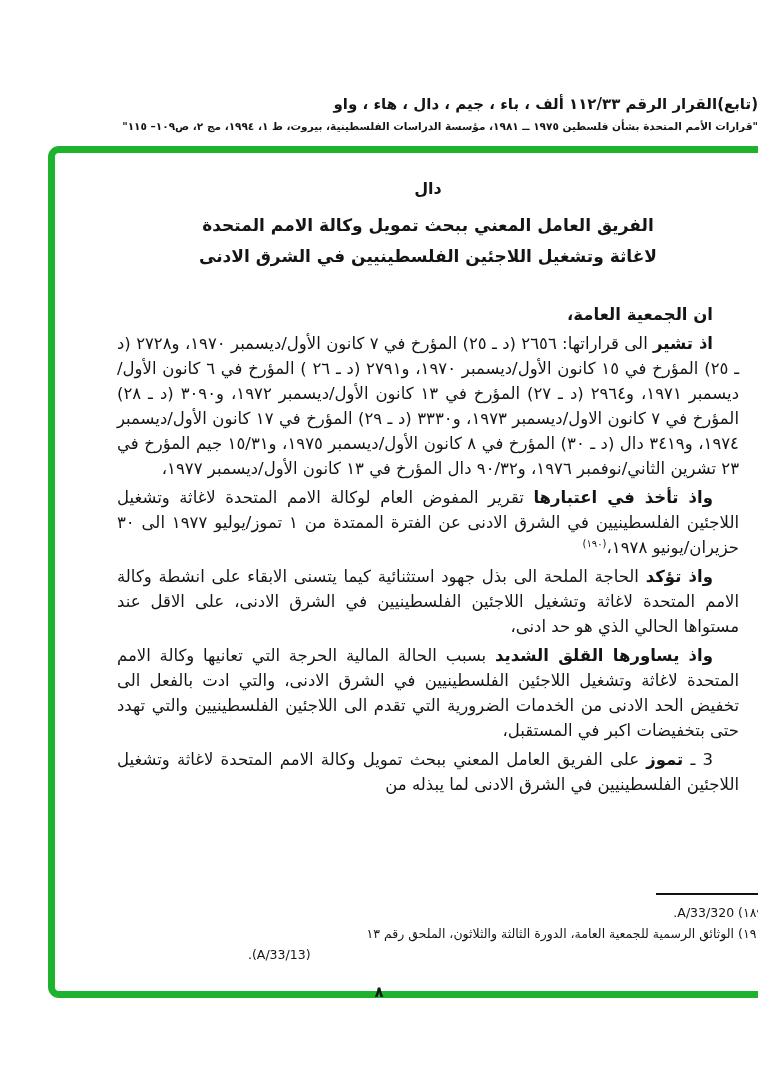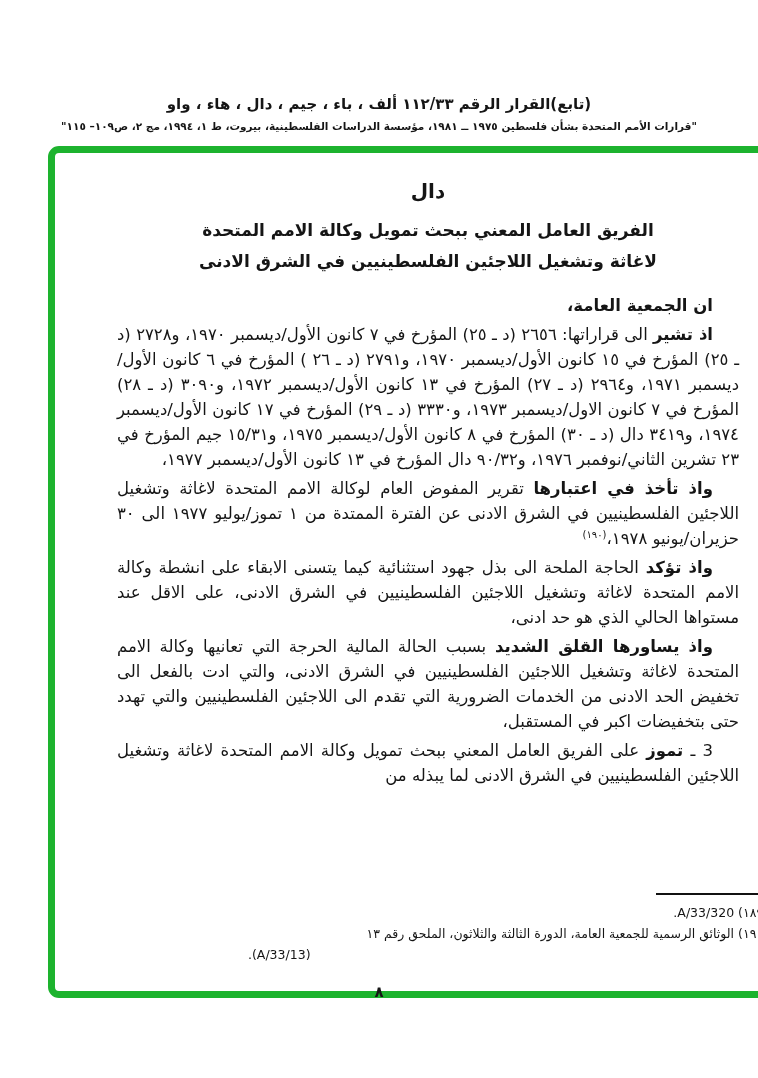--- a/index.html
+++ b/index.html
@@ -7,46 +7,45 @@
     width:758px;height:1078px;
     background:#ffffff;
     font-family:"DejaVu Sans",sans-serif;
     color:#151515;
     position:relative;
     overflow:hidden;
     direction:rtl;
   }
   .page-header{
     position:absolute;top:94px;left:0;width:758px;
-    text-align:center;
   }
   .header-line1{
     font-size:15px;font-weight:bold;line-height:20px;
     letter-spacing:0.2px;
   }
   .header-line2{
     font-size:10.5px;font-weight:bold;line-height:16px;margin-top:4px;
   }
   .green-box{
     position:absolute;left:48px;top:146px;
     width:646px;height:818px;
     border:7px solid #1db32e;
     border-radius:11px;
     background:#ffffff;
     padding:20px 45px 0 50px;
     box-sizing:content-box;
     overflow:hidden;
   }
   .section-letter{
-    text-align:center;font-weight:bold;font-size:20px;
+    text-align:center;font-weight:bold;font-size:16px;
     margin:6px 0 12px 0;
   }
   .doc-title{
     text-align:center;font-weight:bold;font-size:17px;line-height:31px;
-    margin-bottom:16px;
+    margin-bottom:30px;
   }
   .body-text p{
     margin:4px 12px;
     font-size:16.5px;
     line-height:25px;
     text-align:justify;
     text-indent:26px;
   }
   .body-text p b{font-weight:bold;}
   .body-text sup{

